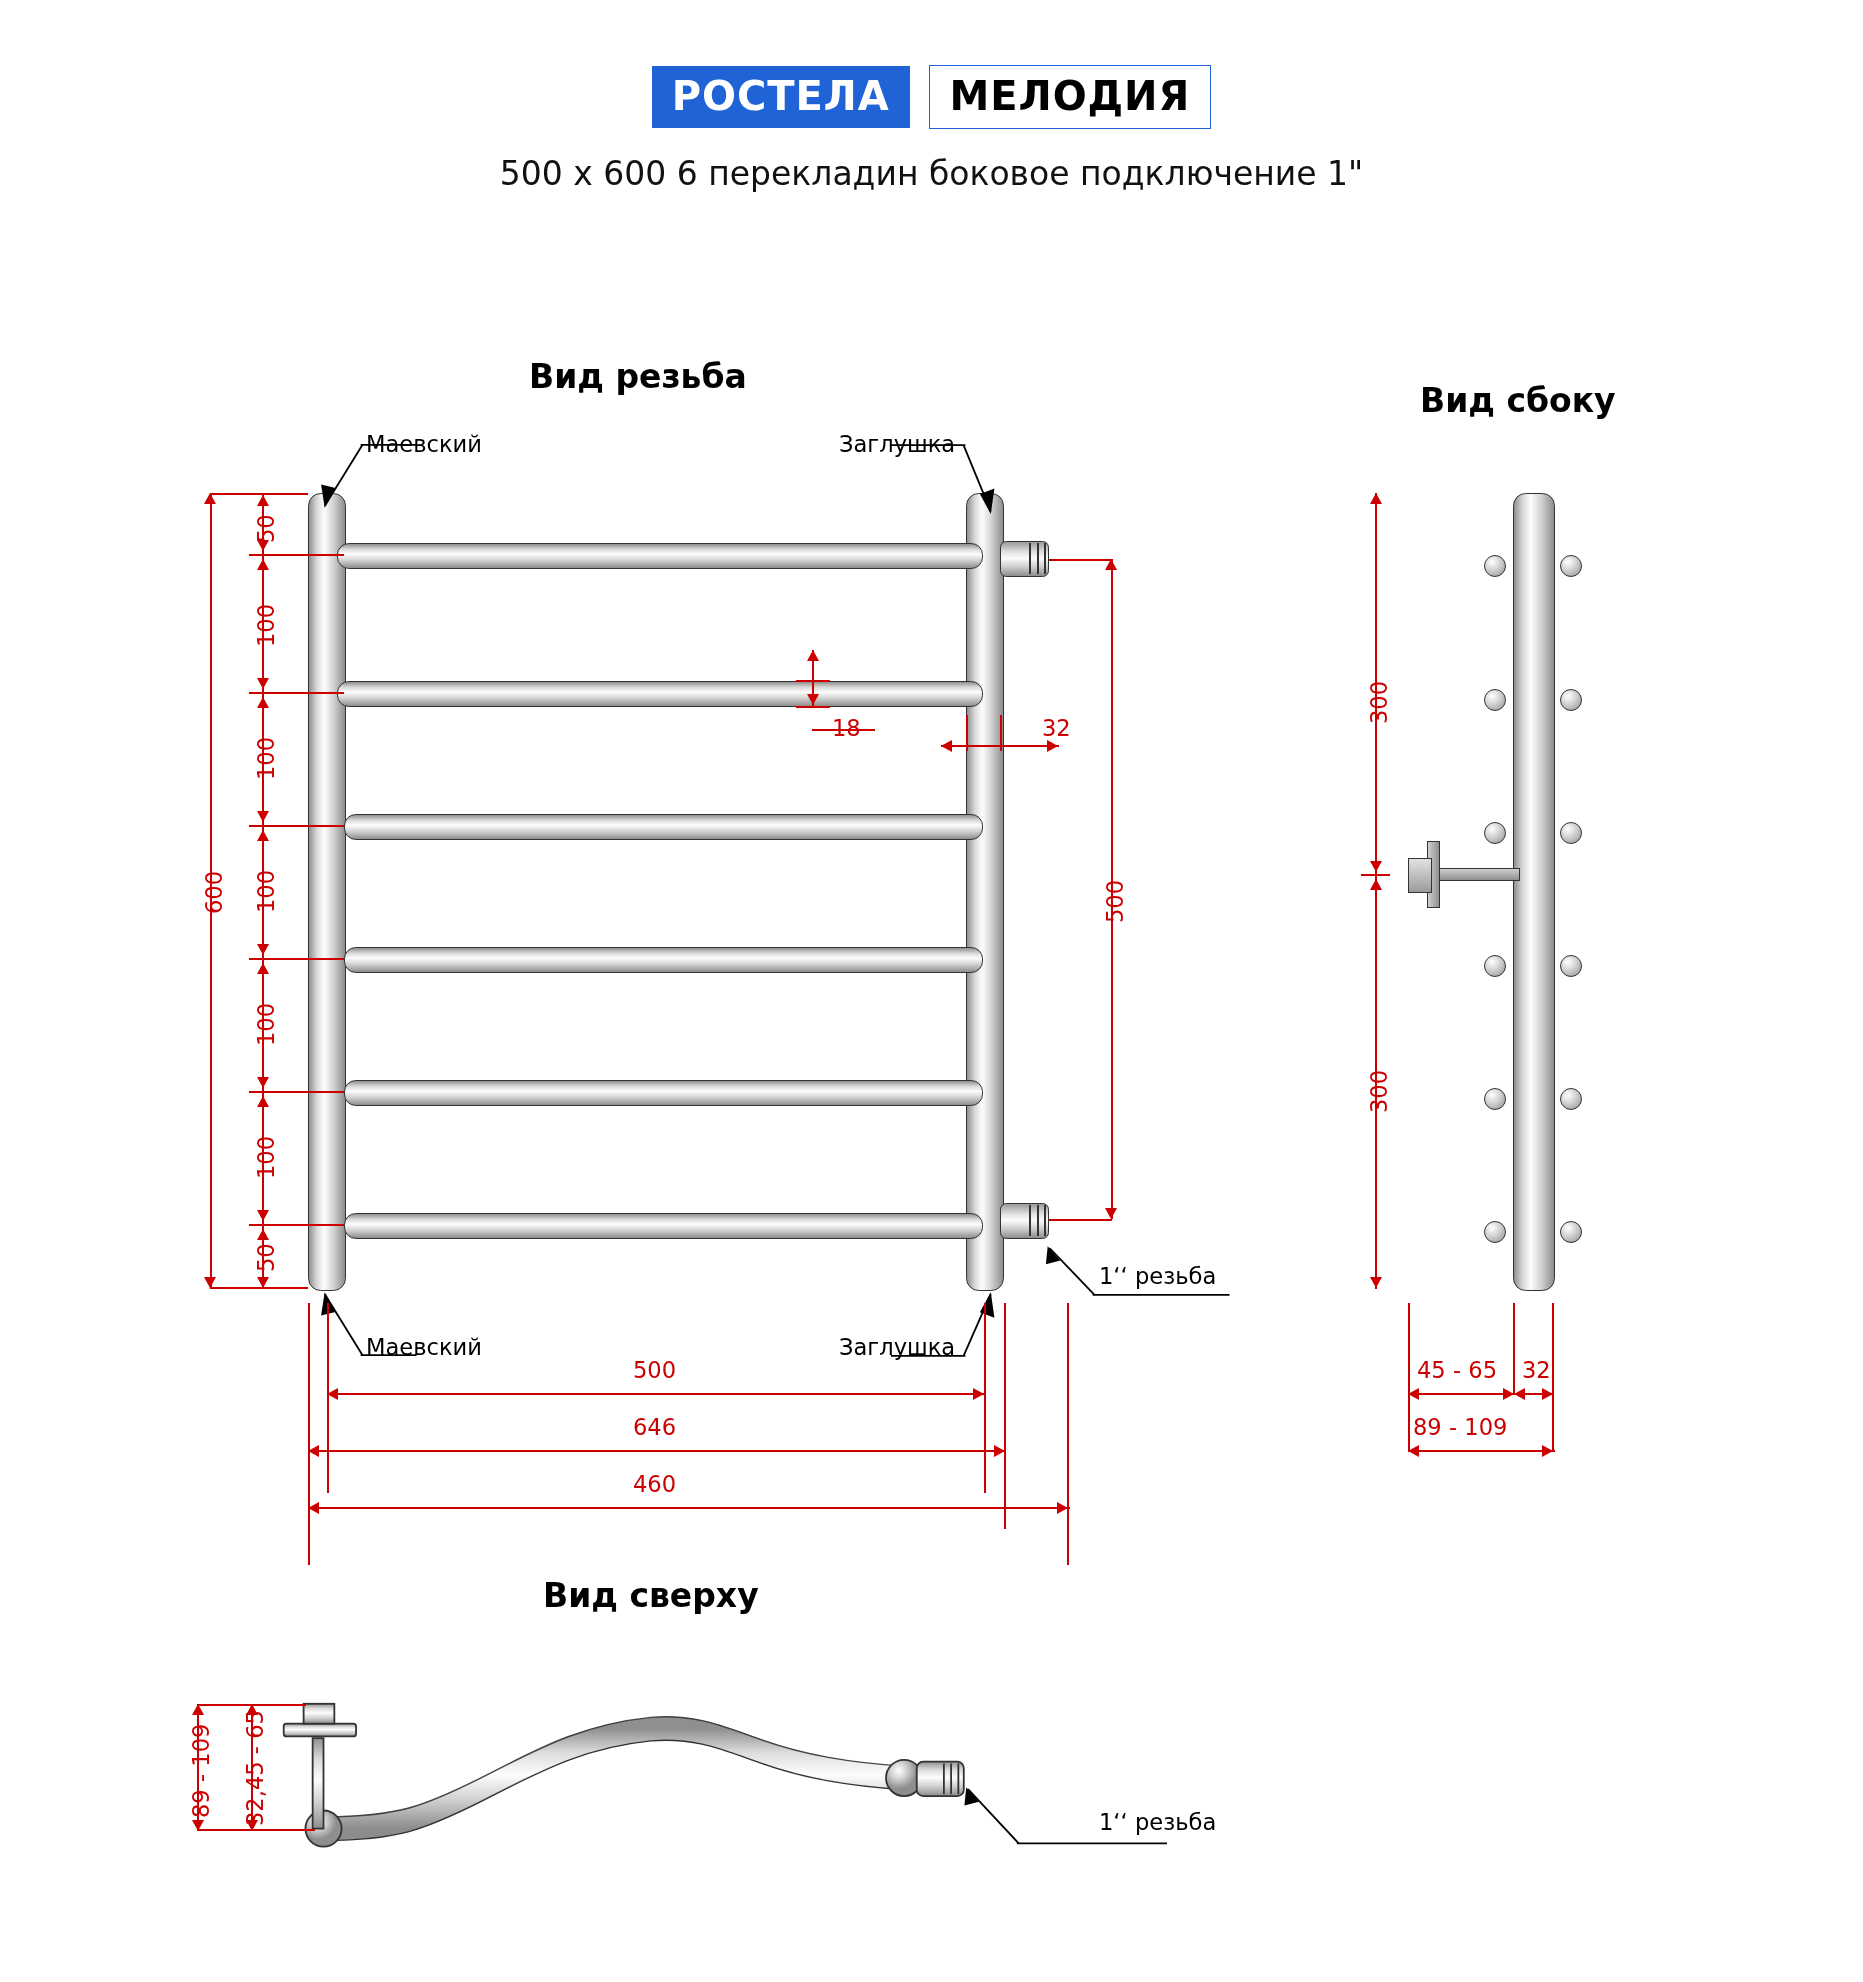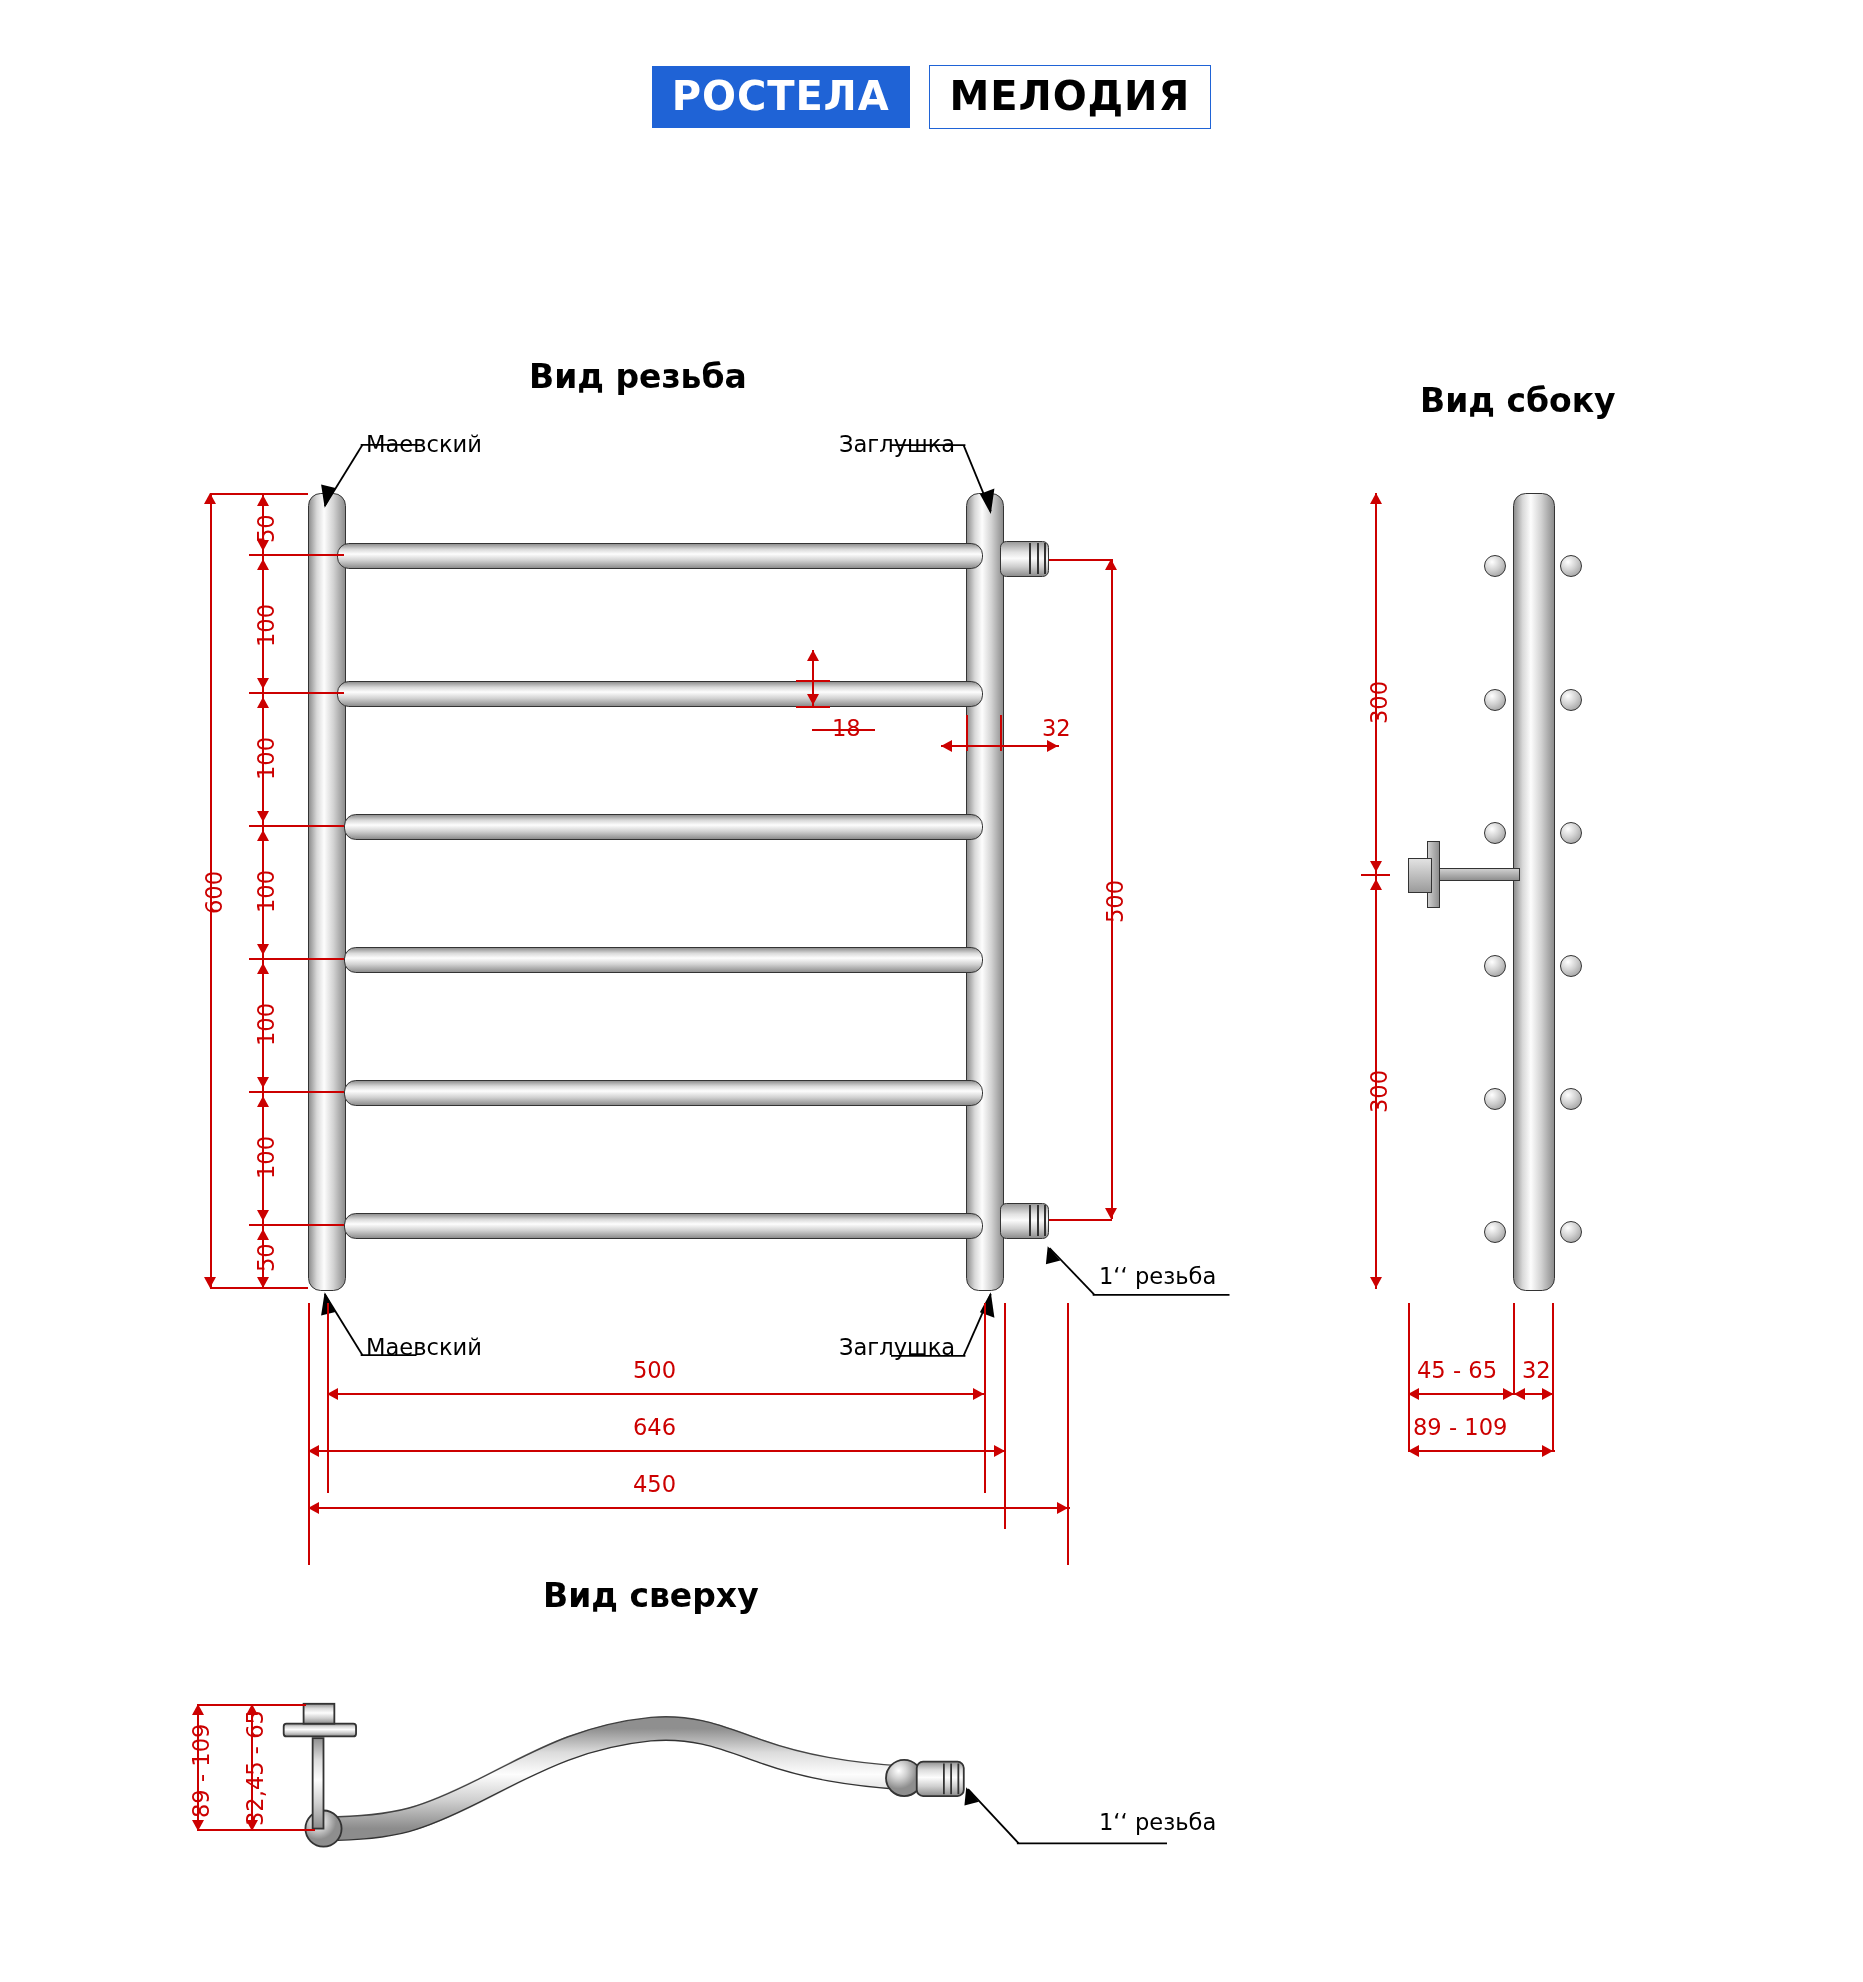--- a/index.html
+++ b/index.html
@@ -45,20 +45,21 @@
         background:radial-gradient(circle at 35% 30%,#ffffff 0%,#d0d0d0 45%,#8e8e8e 100%);}
 </style>
 </head>
 <body>
 
 <div class="root">
 
   <div class="brand">
     <span class="brand-a">РОСТЕЛА</span><span class="brand-b">МЕЛОДИЯ</span>
   </div>
+  <div class="subtitle">500 x 600 6 перекладин боковое подключение 1"</div>
 
   <div class="view-title" style="left:529px;top:357px;">Вид резьба</div>
   <div class="view-title" style="left:1420px;top:357px;margin-top:24px;">Вид сбоку</div>
   <div class="view-title" style="left:543px;top:1576px;text-align:right;">Вид сверху</div>
 
   <div class="vpipe" style="left:308px;top:493px;width:36px;height:796px;"></div>
 
   <div class="vpipe" style="left:966px;top:493px;width:36px;height:796px;"></div>
 
   <div class="hpipe" style="left:337px;top:543px;width:644px;height:23.5px;"></div>
@@ -187,21 +188,21 @@
   <div class="dim" style="left:633px;top:1357px;">500</div>
 
   <div class="rline" style="left:308px;top:1450px;width:698px;height:1.8px;"></div>
   <div class="ar ar-l" style="left:308px;top:1445px;"></div>
   <div class="ar ar-r" style="left:994px;top:1445px;"></div>
   <div class="dim" style="left:633px;top:1414px;">646</div>
 
   <div class="rline" style="left:308px;top:1507px;width:762px;height:1.8px;"></div>
   <div class="ar ar-l" style="left:308px;top:1502px;"></div>
   <div class="ar ar-r" style="left:1057px;top:1502px;"></div>
-  <div class="dim" style="left:633px;top:1471px;">450</div>
+  <div class="dim" style="left:633px;top:1471px;">460</div>
 
   <div class="vpipe" style="left:1513px;top:493px;width:40px;height:796px;"></div>
 
   <div class="knob" style="left:1484px;top:555px;width:20px;height:20px;"></div>
   <div class="knob" style="left:1484px;top:689px;width:20px;height:20px;"></div>
   <div class="knob" style="left:1484px;top:822px;width:20px;height:20px;"></div>
   <div class="knob" style="left:1484px;top:955px;width:20px;height:20px;"></div>
   <div class="knob" style="left:1484px;top:1088px;width:20px;height:20px;"></div>
   <div class="knob" style="left:1484px;top:1221px;width:20px;height:20px;"></div>
 

